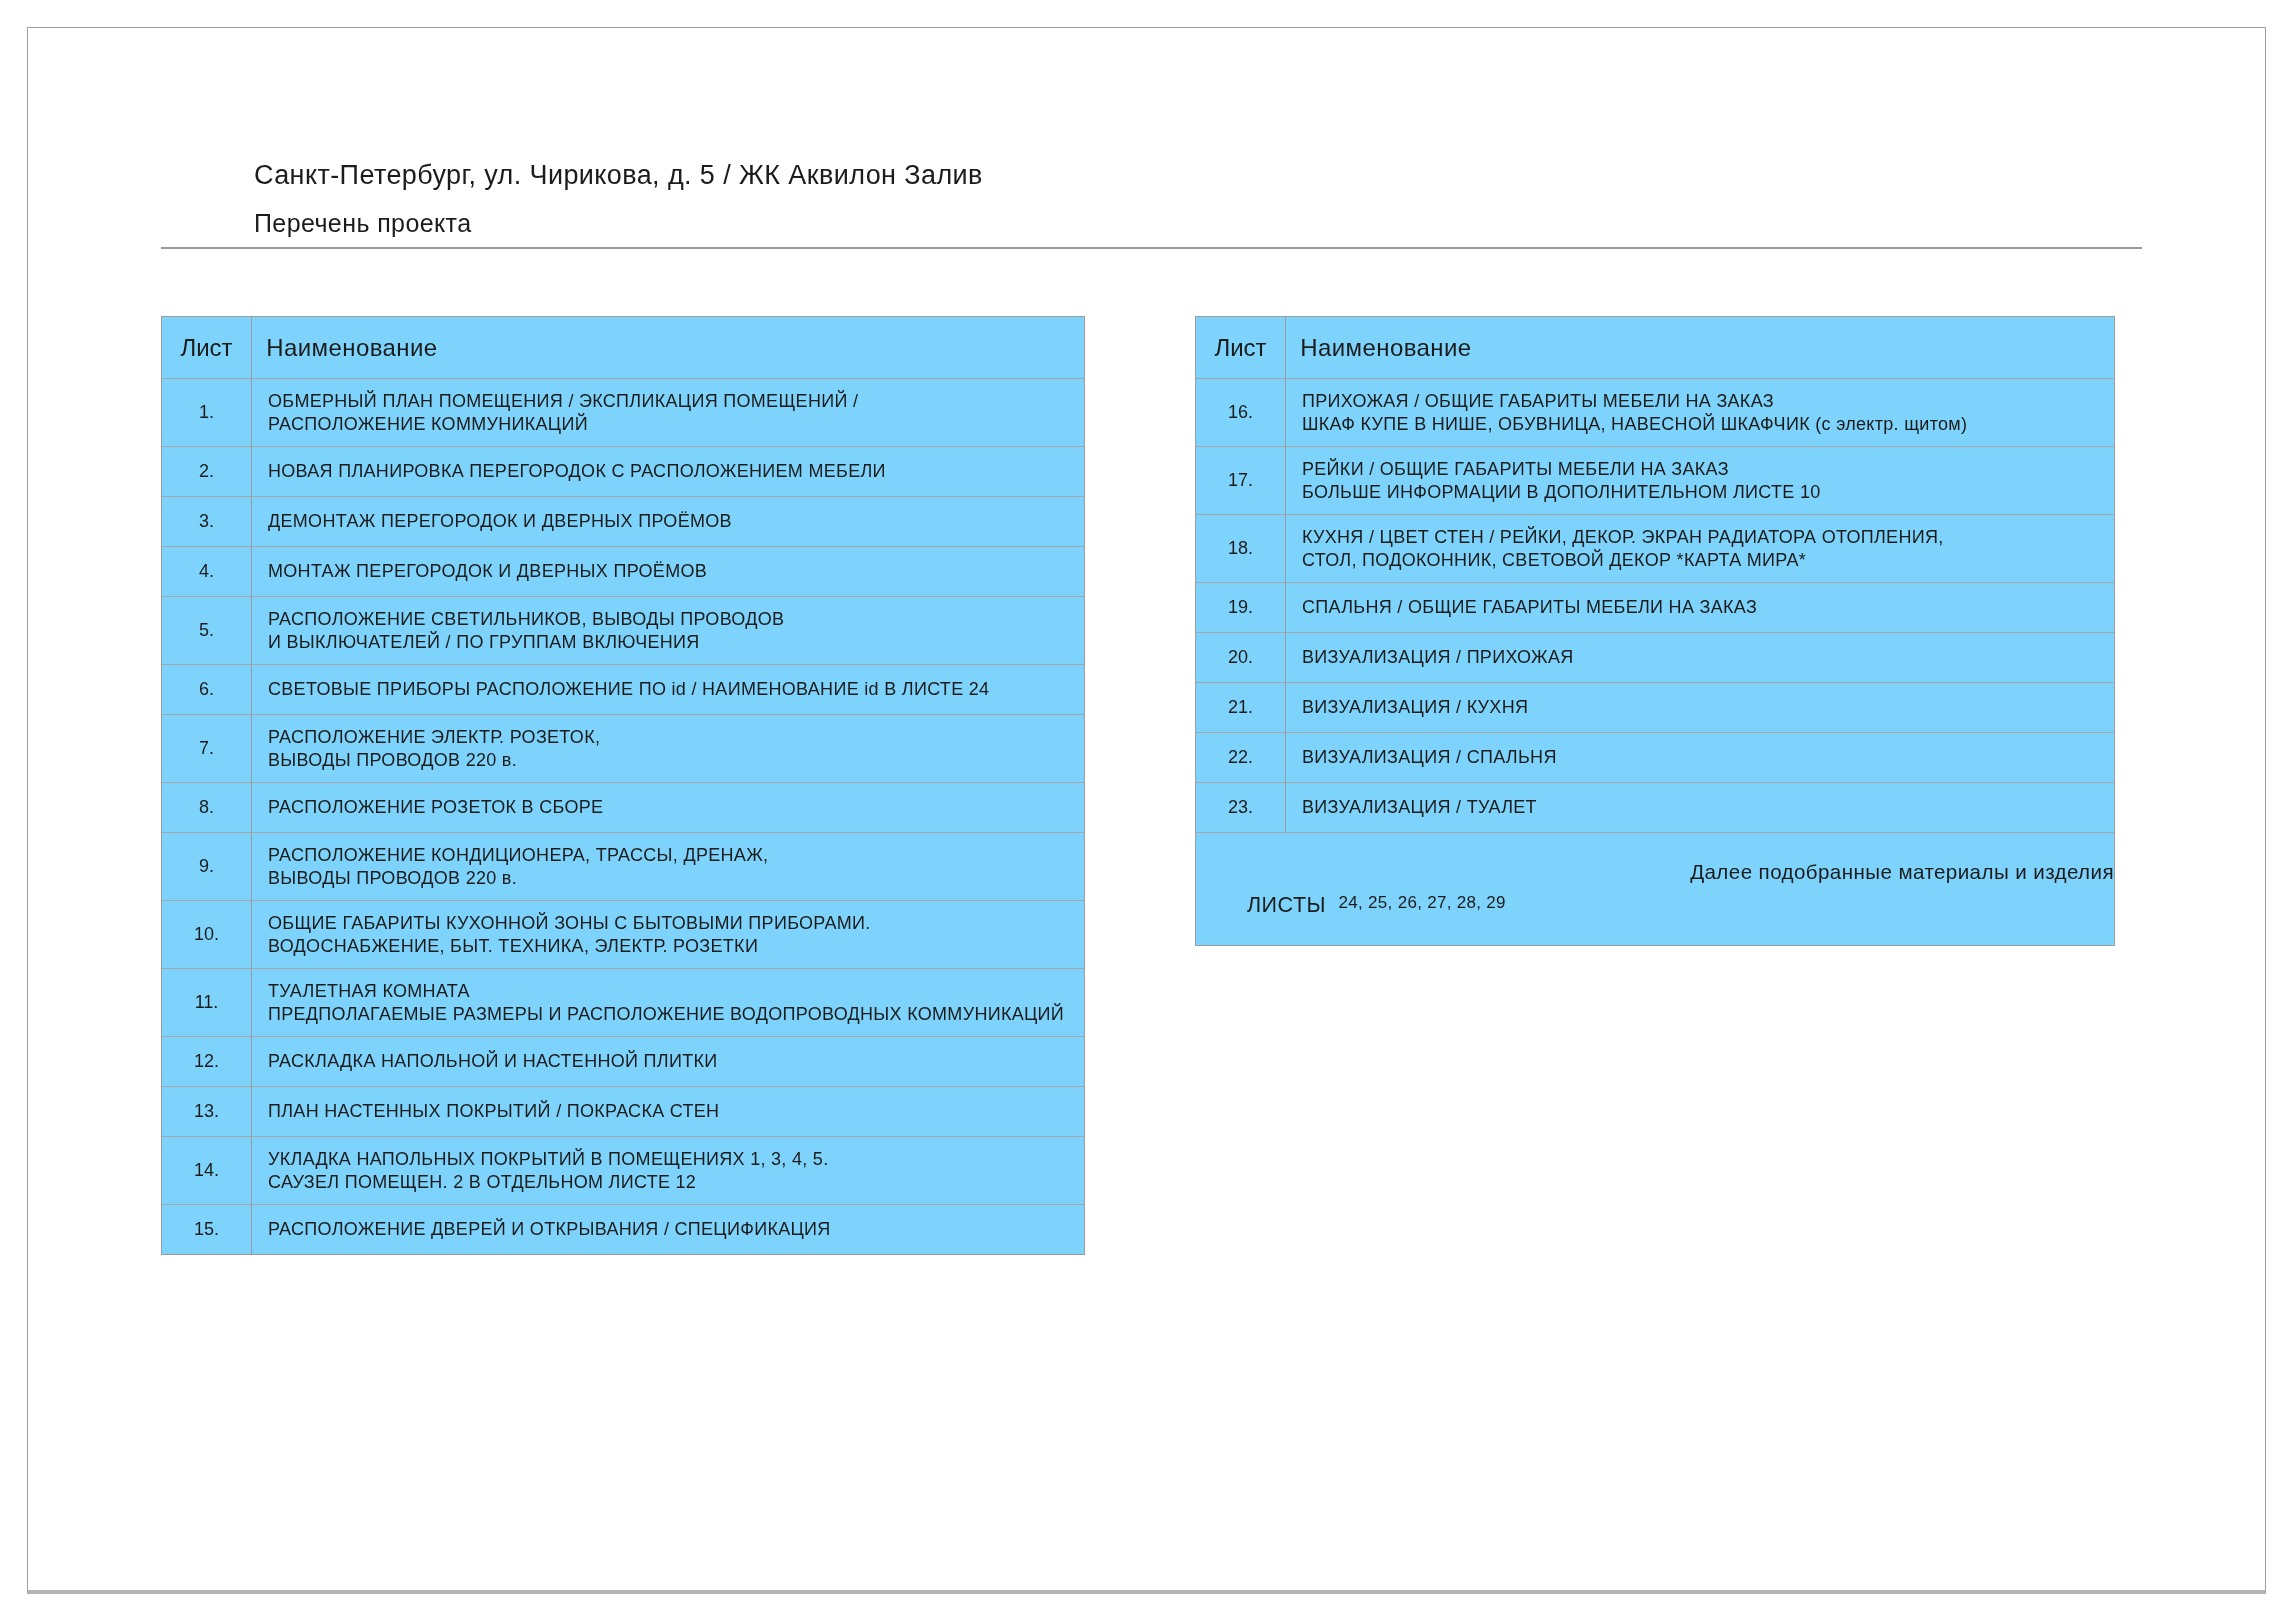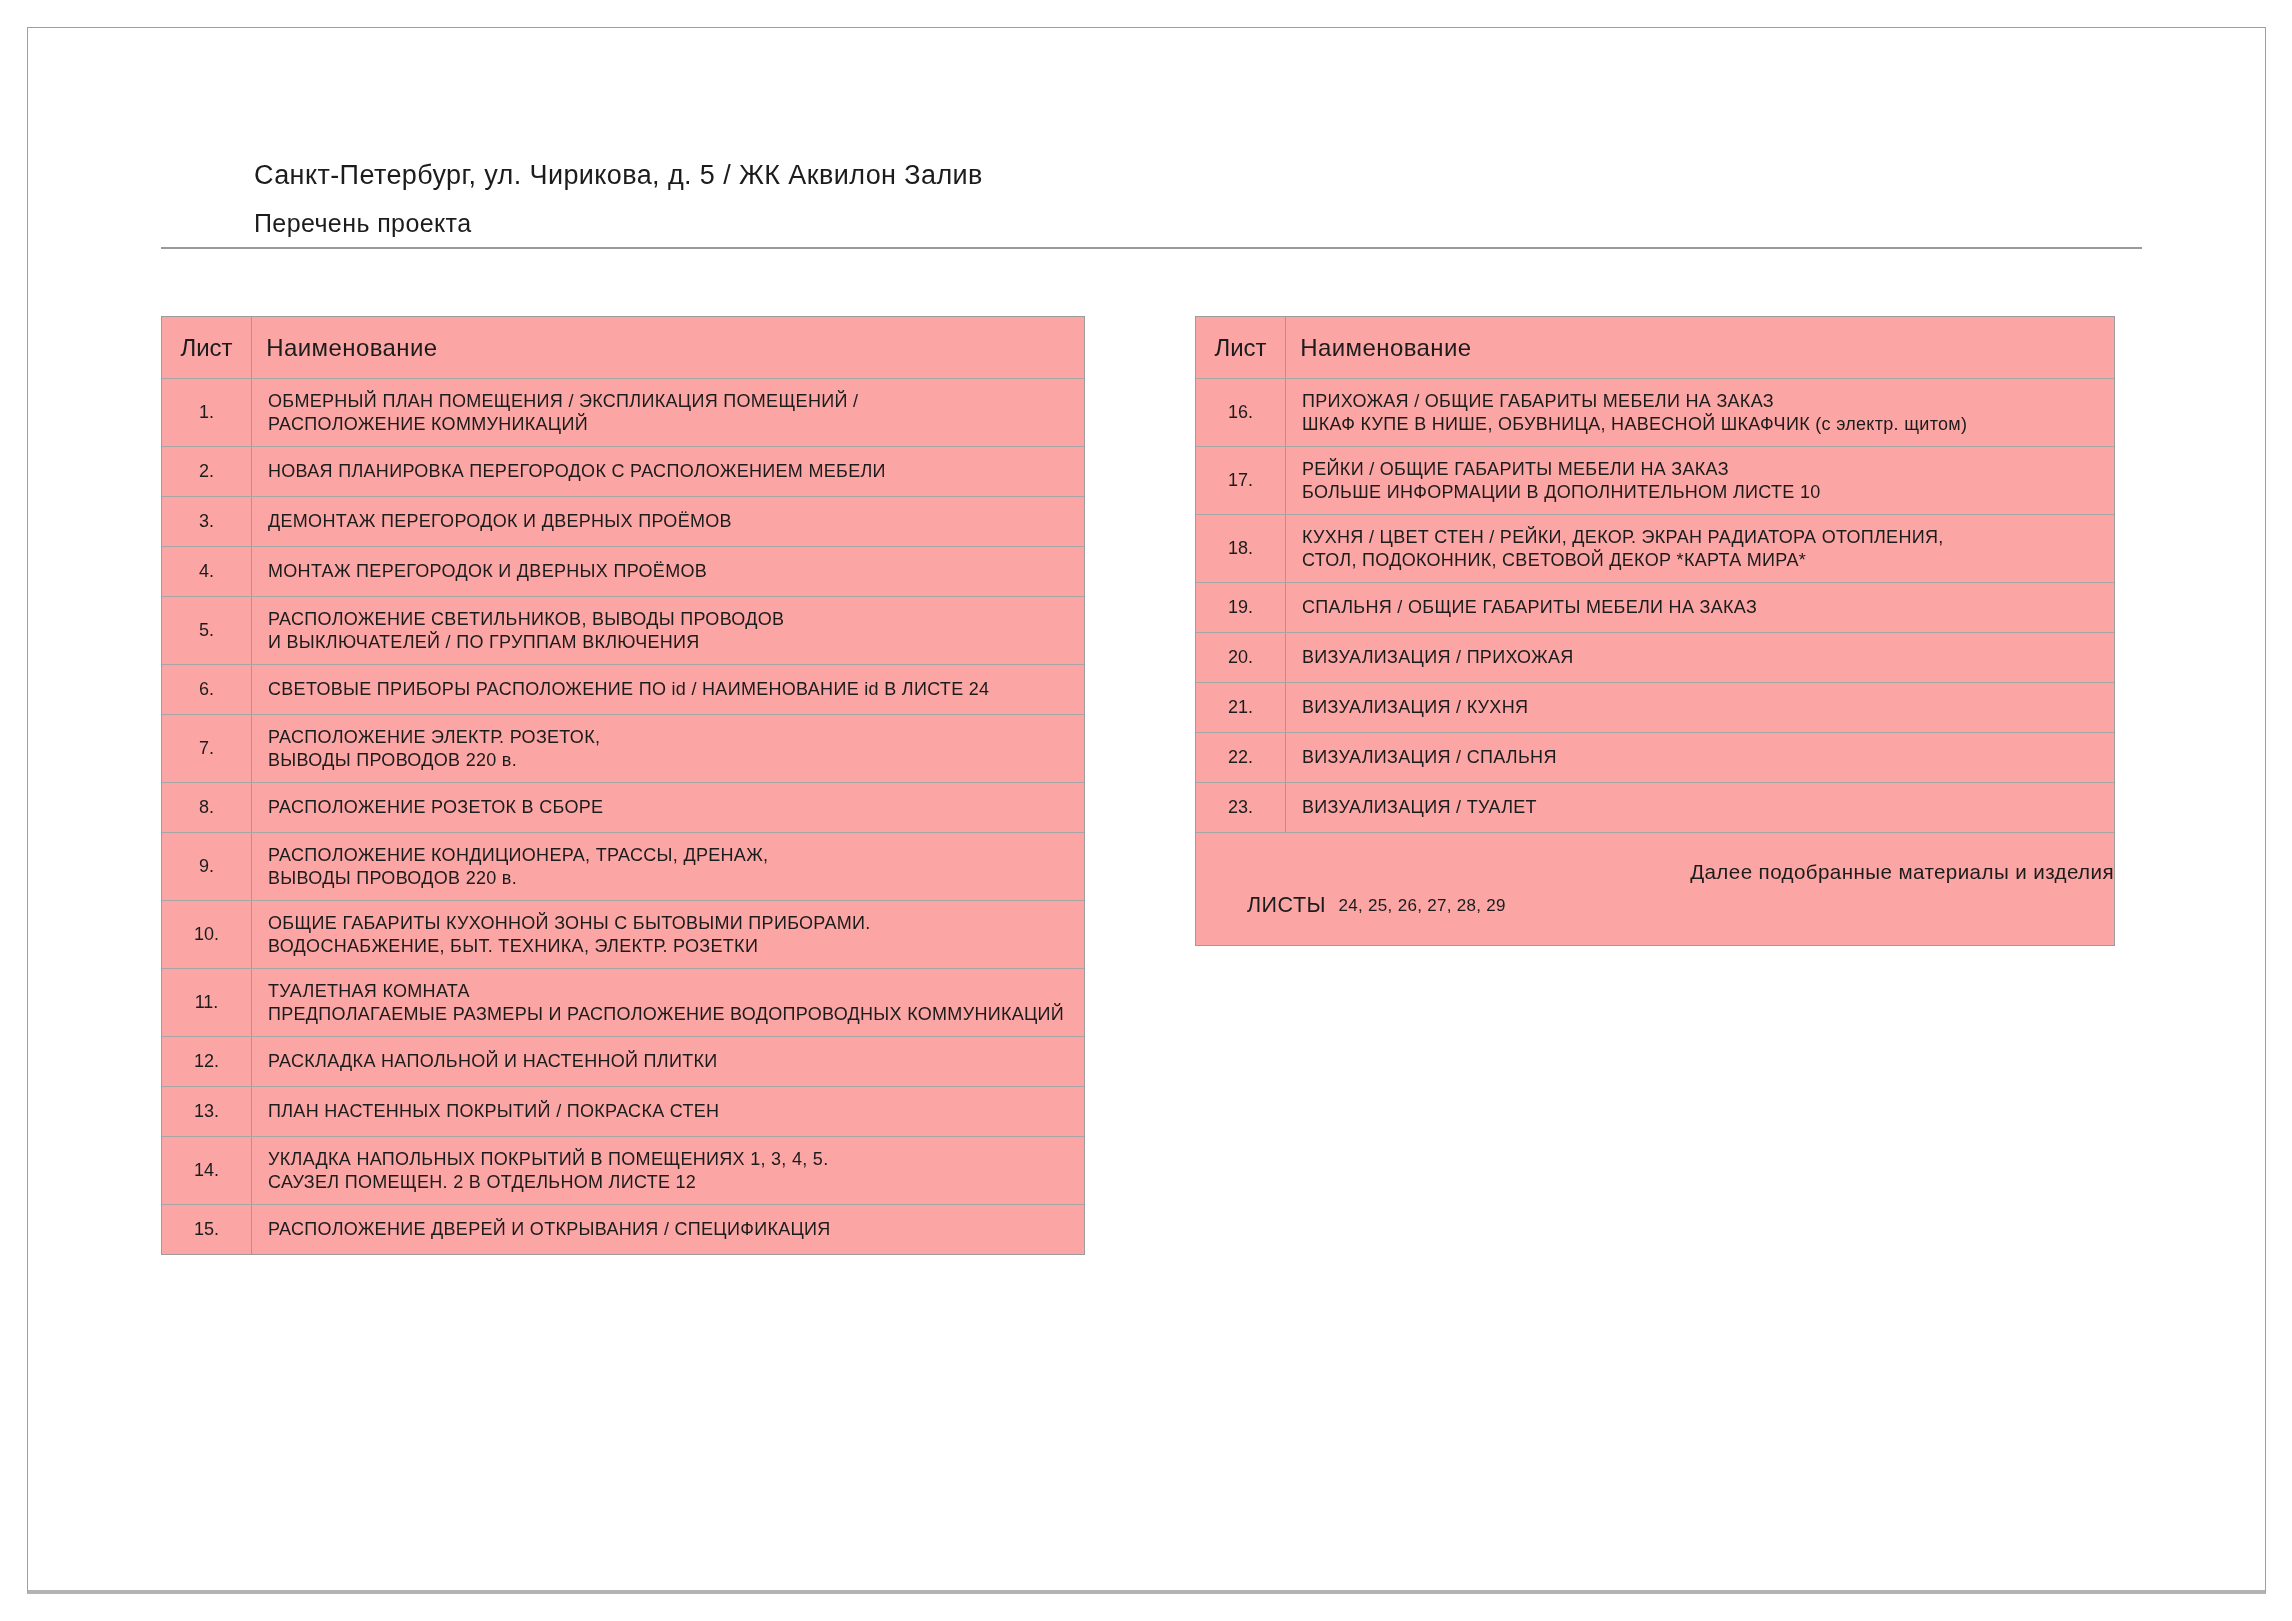--- a/index.html
+++ b/index.html
@@ -2,37 +2,37 @@
 <html style="font-size:14.3px"><head>
 <meta charset="utf-8">
 <style>
   html,body{margin:0;padding:0;background:#ffffff;}
   body{width:2293px;height:1621px;position:relative;font-family:"Liberation Sans","DejaVu Sans",sans-serif;color:#1c1c1c;}
   .page{position:absolute;left:27px;top:27px;width:2239px;height:1567px;box-sizing:border-box;
         border:1.8px solid #9f9f9f;border-bottom:4.5px solid #b3b3b3;background:#ffffff;}
   .doc-title{position:absolute;left:226px;top:132px;font-size:27px;letter-spacing:0.4px;white-space:nowrap;}
   .doc-subtitle{position:absolute;left:226px;top:181px;font-size:25px;letter-spacing:0.4px;white-space:nowrap;}
   .rule{position:absolute;left:133px;top:219px;width:1981px;height:1.8px;background:#9a9a9a;}
-  .proj-table{position:absolute;top:288px;box-sizing:border-box;border:1.8px solid #9c9c9c;background:#fca5a5;}
+  .proj-table{position:absolute;top:288px;box-sizing:border-box;border:1.8px solid #9c9c9c;background:#7dd3fc;}
   .proj-table.left{left:133px;width:924px;}
   .proj-table.right{left:1167px;width:920px;}
   .thead{display:flex;height:61px;box-sizing:border-box;align-items:center;}
   .thead .cell.num{font-size:24px;}
   .thead .cell.name{font-size:24px;padding-left:14.3px;letter-spacing:0.4px;}
   .row{display:flex;height:50px;box-sizing:border-box;align-items:center;border-top:1.8px solid #a6a6a6;}
   .row.double{height:68px;}
   .cell{box-sizing:border-box;}
   .cell.num{width:90px;flex:0 0 90px;align-self:stretch;display:flex;align-items:center;justify-content:center;
             border-right:0.9px solid #9c9c9c;font-size:18px;}
   .cell.name{flex:1;padding-left:16px;padding-right:9px;}
   .cell.name .line{font-size:18px;line-height:22.4px;letter-spacing:0.3px;white-space:nowrap;}
   .tfoot{height:113px;box-sizing:border-box;border-top:1.8px solid #a6a6a6;display:flex;flex-direction:column;
          justify-content:center;padding-left:51px;gap:9.9px;}
   .tfoot .note-line1{font-size:20.6px;letter-spacing:0.4px;text-align:right;}
-  .tfoot .note-line2{display:flex;align-items:center;}
+  .tfoot .note-line2{display:flex;align-items:flex-start;}
   .sheets-label{font-size:21.5px;letter-spacing:0.5px;}
   .sheets-nums{font-size:17px;margin-left:12.5px;letter-spacing:0.3px;}
 </style>
 </head>
 <body>
 
 <div class="page">
 
   <div class="doc-title">Санкт-Петербург, ул. Чирикова, д. 5 / ЖК Аквилон Залив</div>
   <div class="doc-subtitle">Перечень проекта</div>

